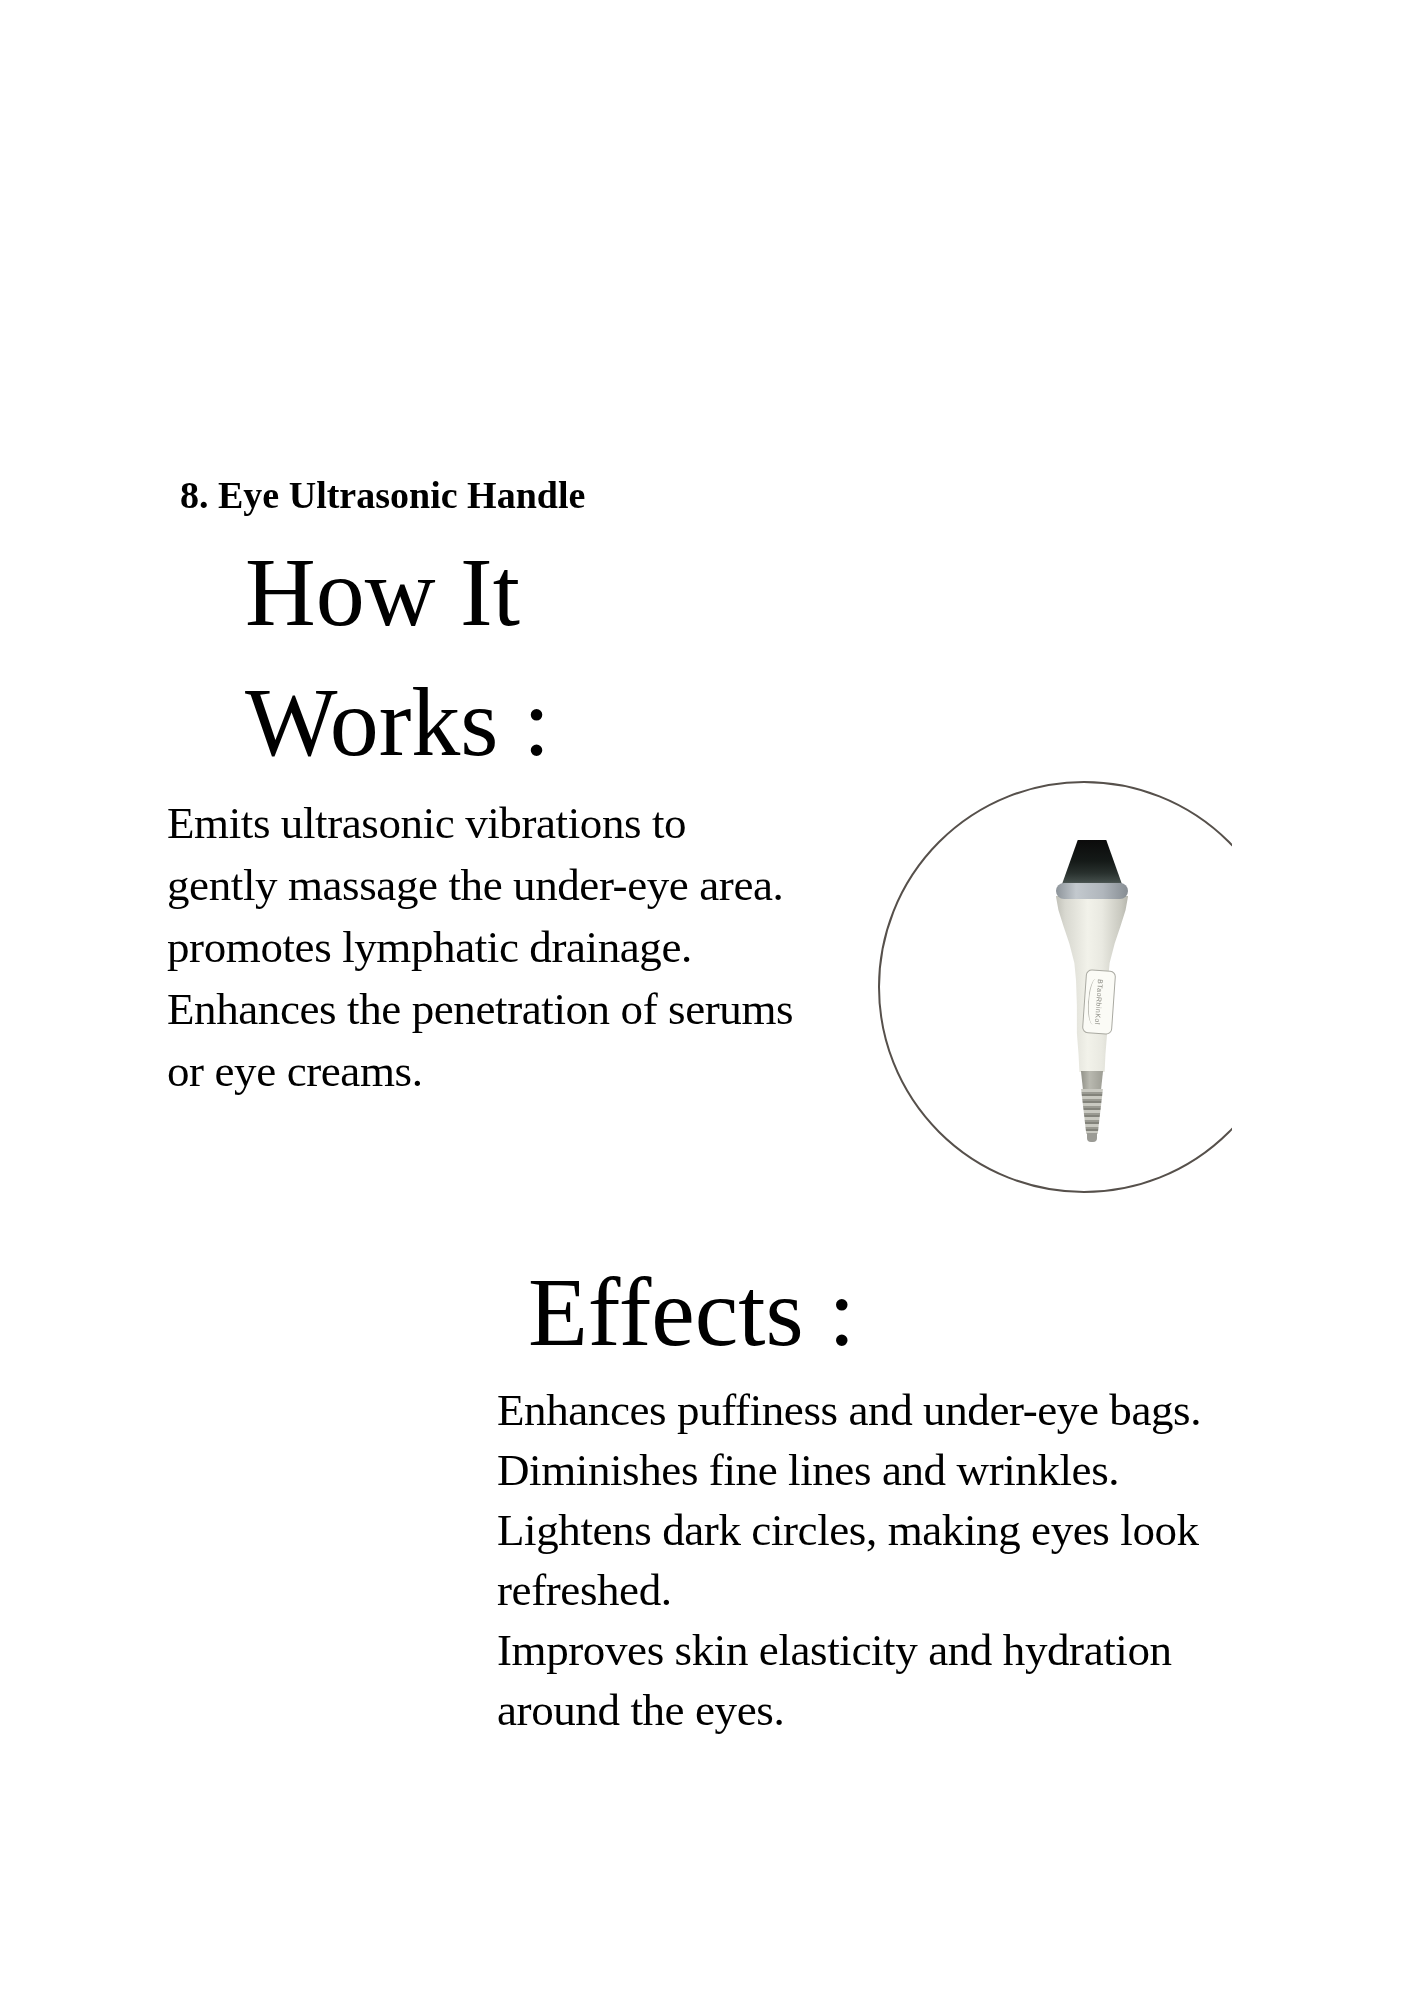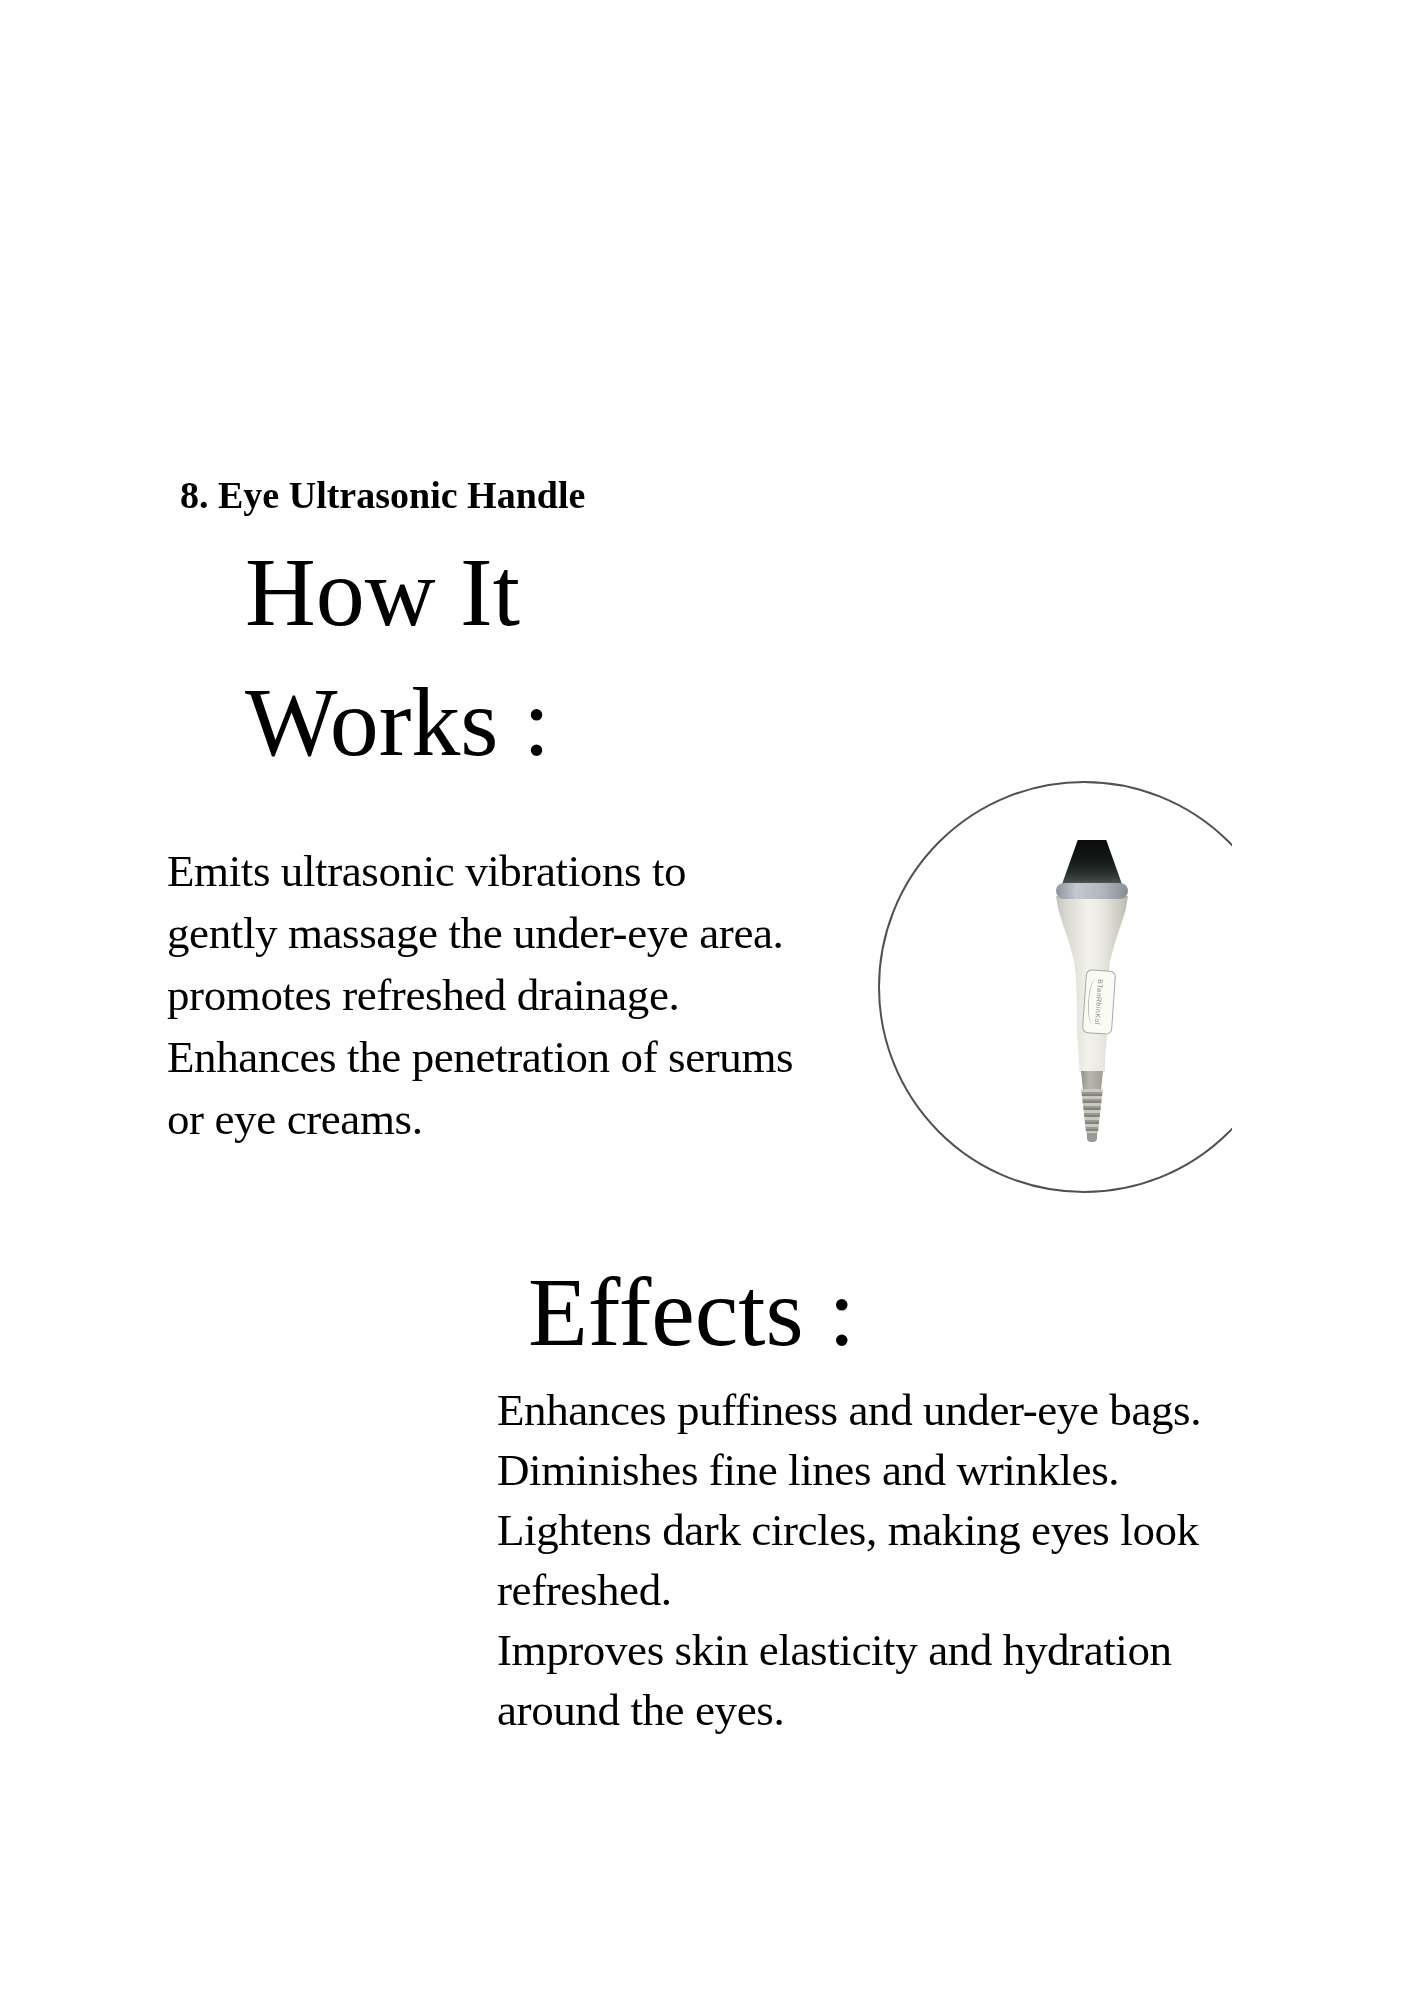--- a/index.html
+++ b/index.html
@@ -9,21 +9,21 @@
   }
   .abs{position:absolute;}
   .section-title{
     left:180px;top:472px;font-size:38px;line-height:46px;font-weight:700;white-space:nowrap;
   }
   .hiw-title{
     left:245px;top:527px;font-size:98px;line-height:130px;font-weight:400;white-space:nowrap;
   }
   .big-heading-line{white-space:nowrap;}
   .hiw-body{
-    left:167px;top:840px;font-size:45px;line-height:62px;letter-spacing:-0.4px;
+    left:167px;top:792px;font-size:45px;line-height:62px;letter-spacing:-0.4px;
   }
   .body-line{white-space:nowrap;}
   .effects-title{
     left:528px;top:1263px;font-size:98px;line-height:98px;font-weight:400;white-space:nowrap;
   }
   .effects-body{
     left:497px;top:1380px;font-size:45px;line-height:60px;letter-spacing:-0.4px;
   }
   
   .figure-circle{
@@ -80,21 +80,21 @@
   <div class="abs section-title">8. Eye Ultrasonic Handle</div>
 
   <div class="abs hiw-title">
     <div class="big-heading-line">How It</div>
     <div class="big-heading-line">Works :</div>
   </div>
 
   <div class="abs hiw-body">
     <div class="body-line">Emits ultrasonic vibrations to</div>
     <div class="body-line">gently massage the under-eye area.</div>
-    <div class="body-line">promotes refreshed drainage.</div>
+    <div class="body-line">promotes lymphatic drainage.</div>
     <div class="body-line">Enhances the penetration of serums</div>
     <div class="body-line">or eye creams.</div>
   </div>
 
   <div class="abs figure-circle"></div>
 
   <div class="abs device-tip"></div>
   <div class="abs device-body"></div>
   <div class="abs device-band"></div>
   <div class="abs device-label">

